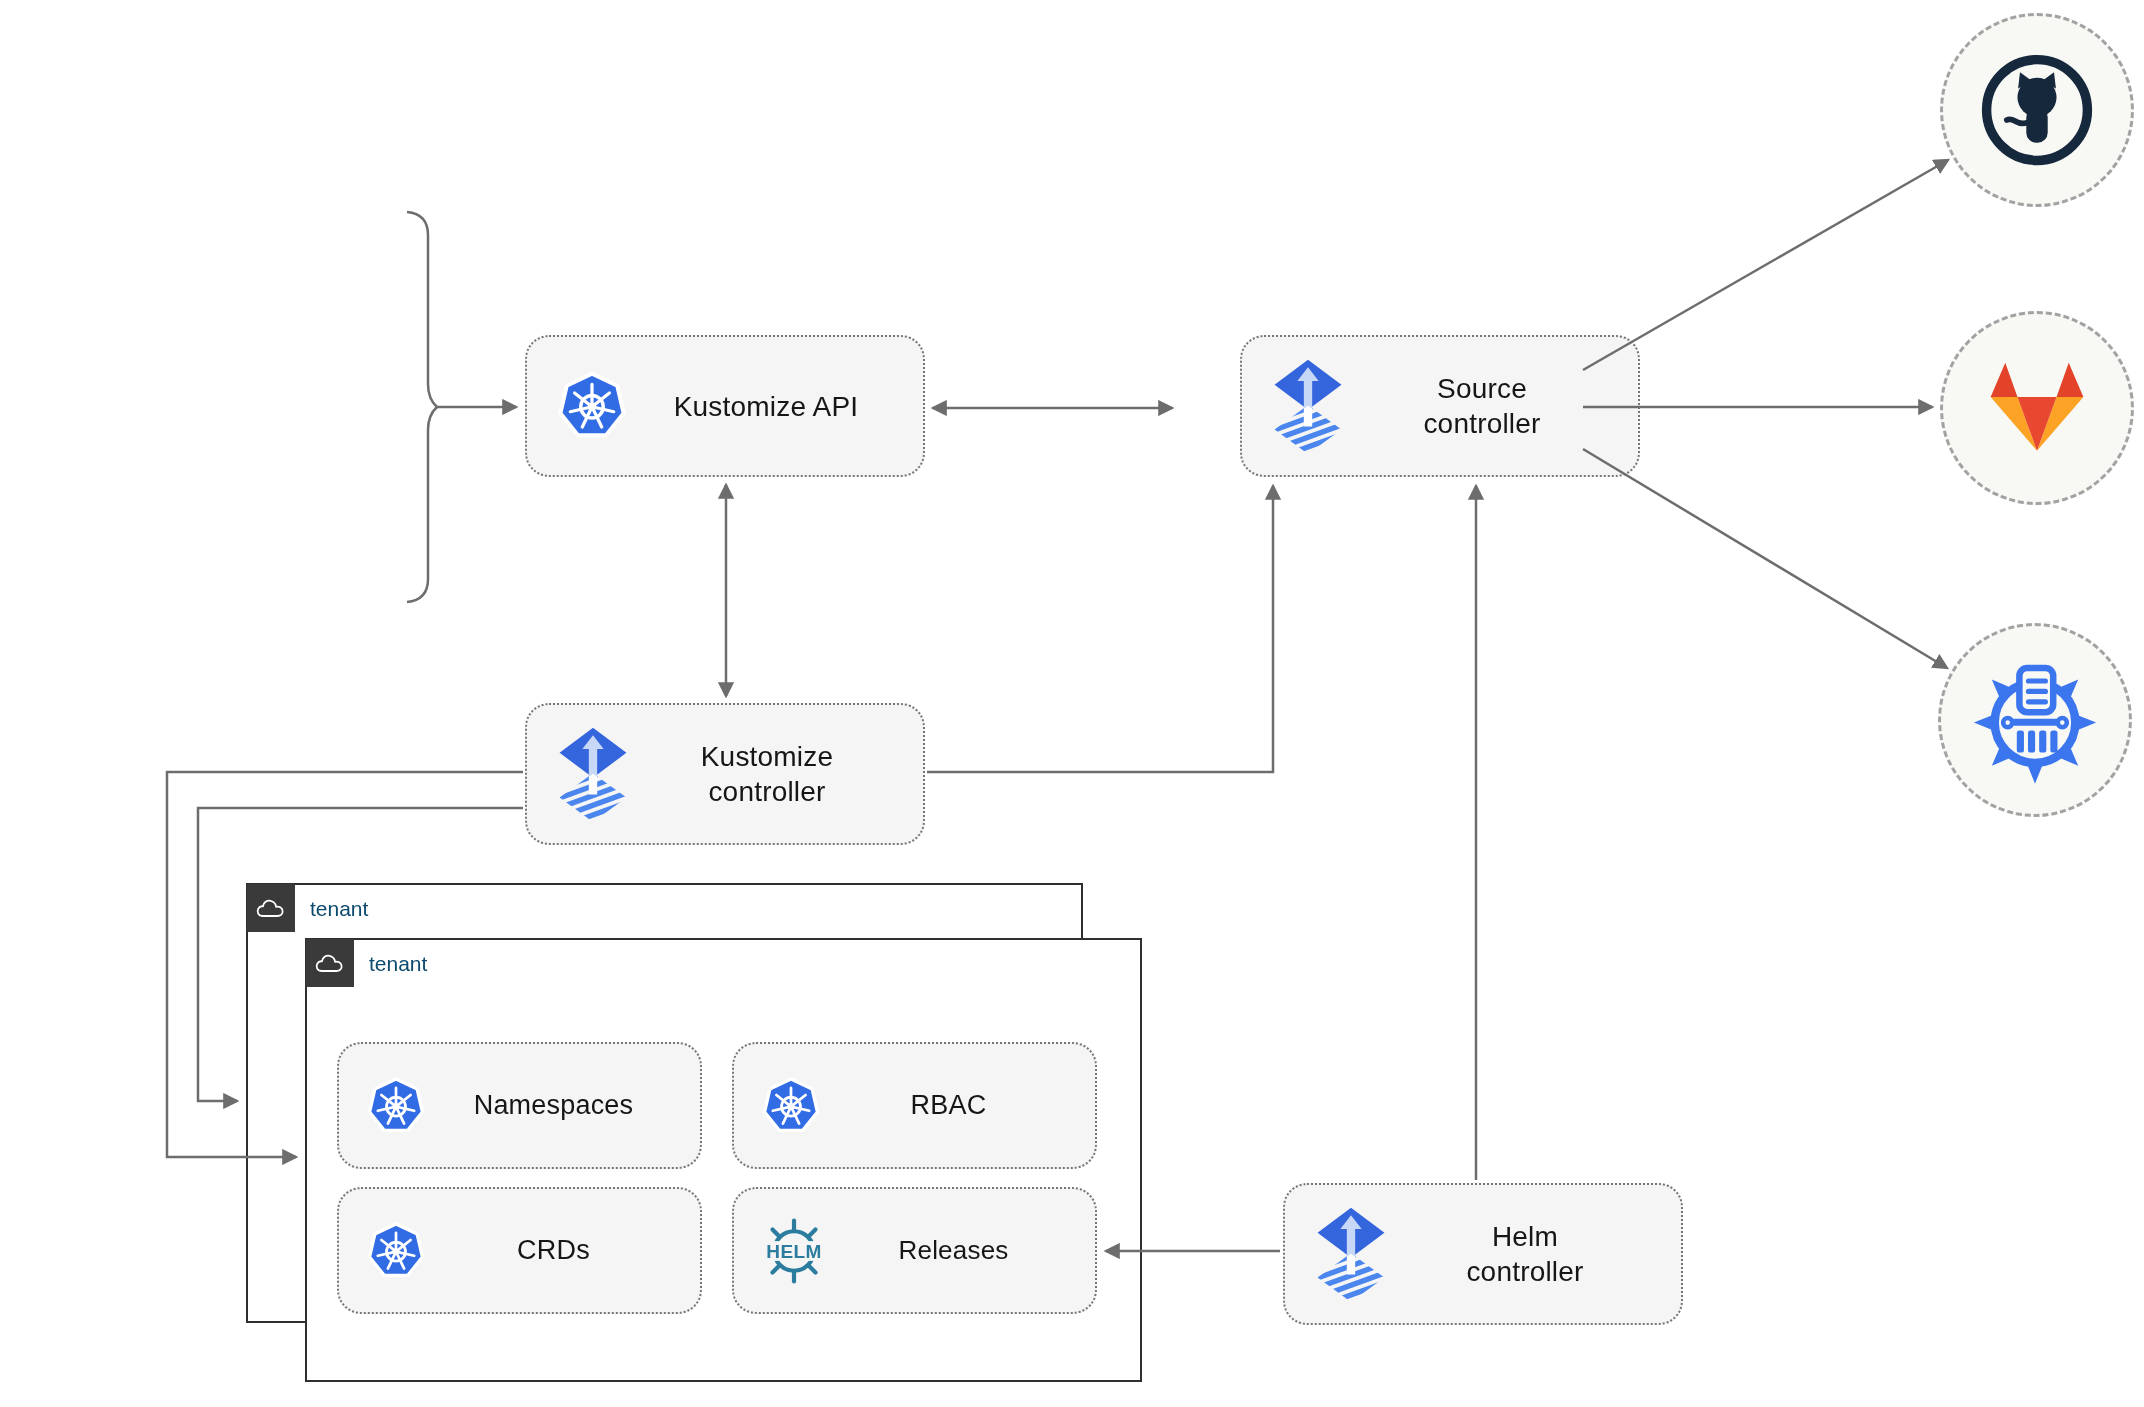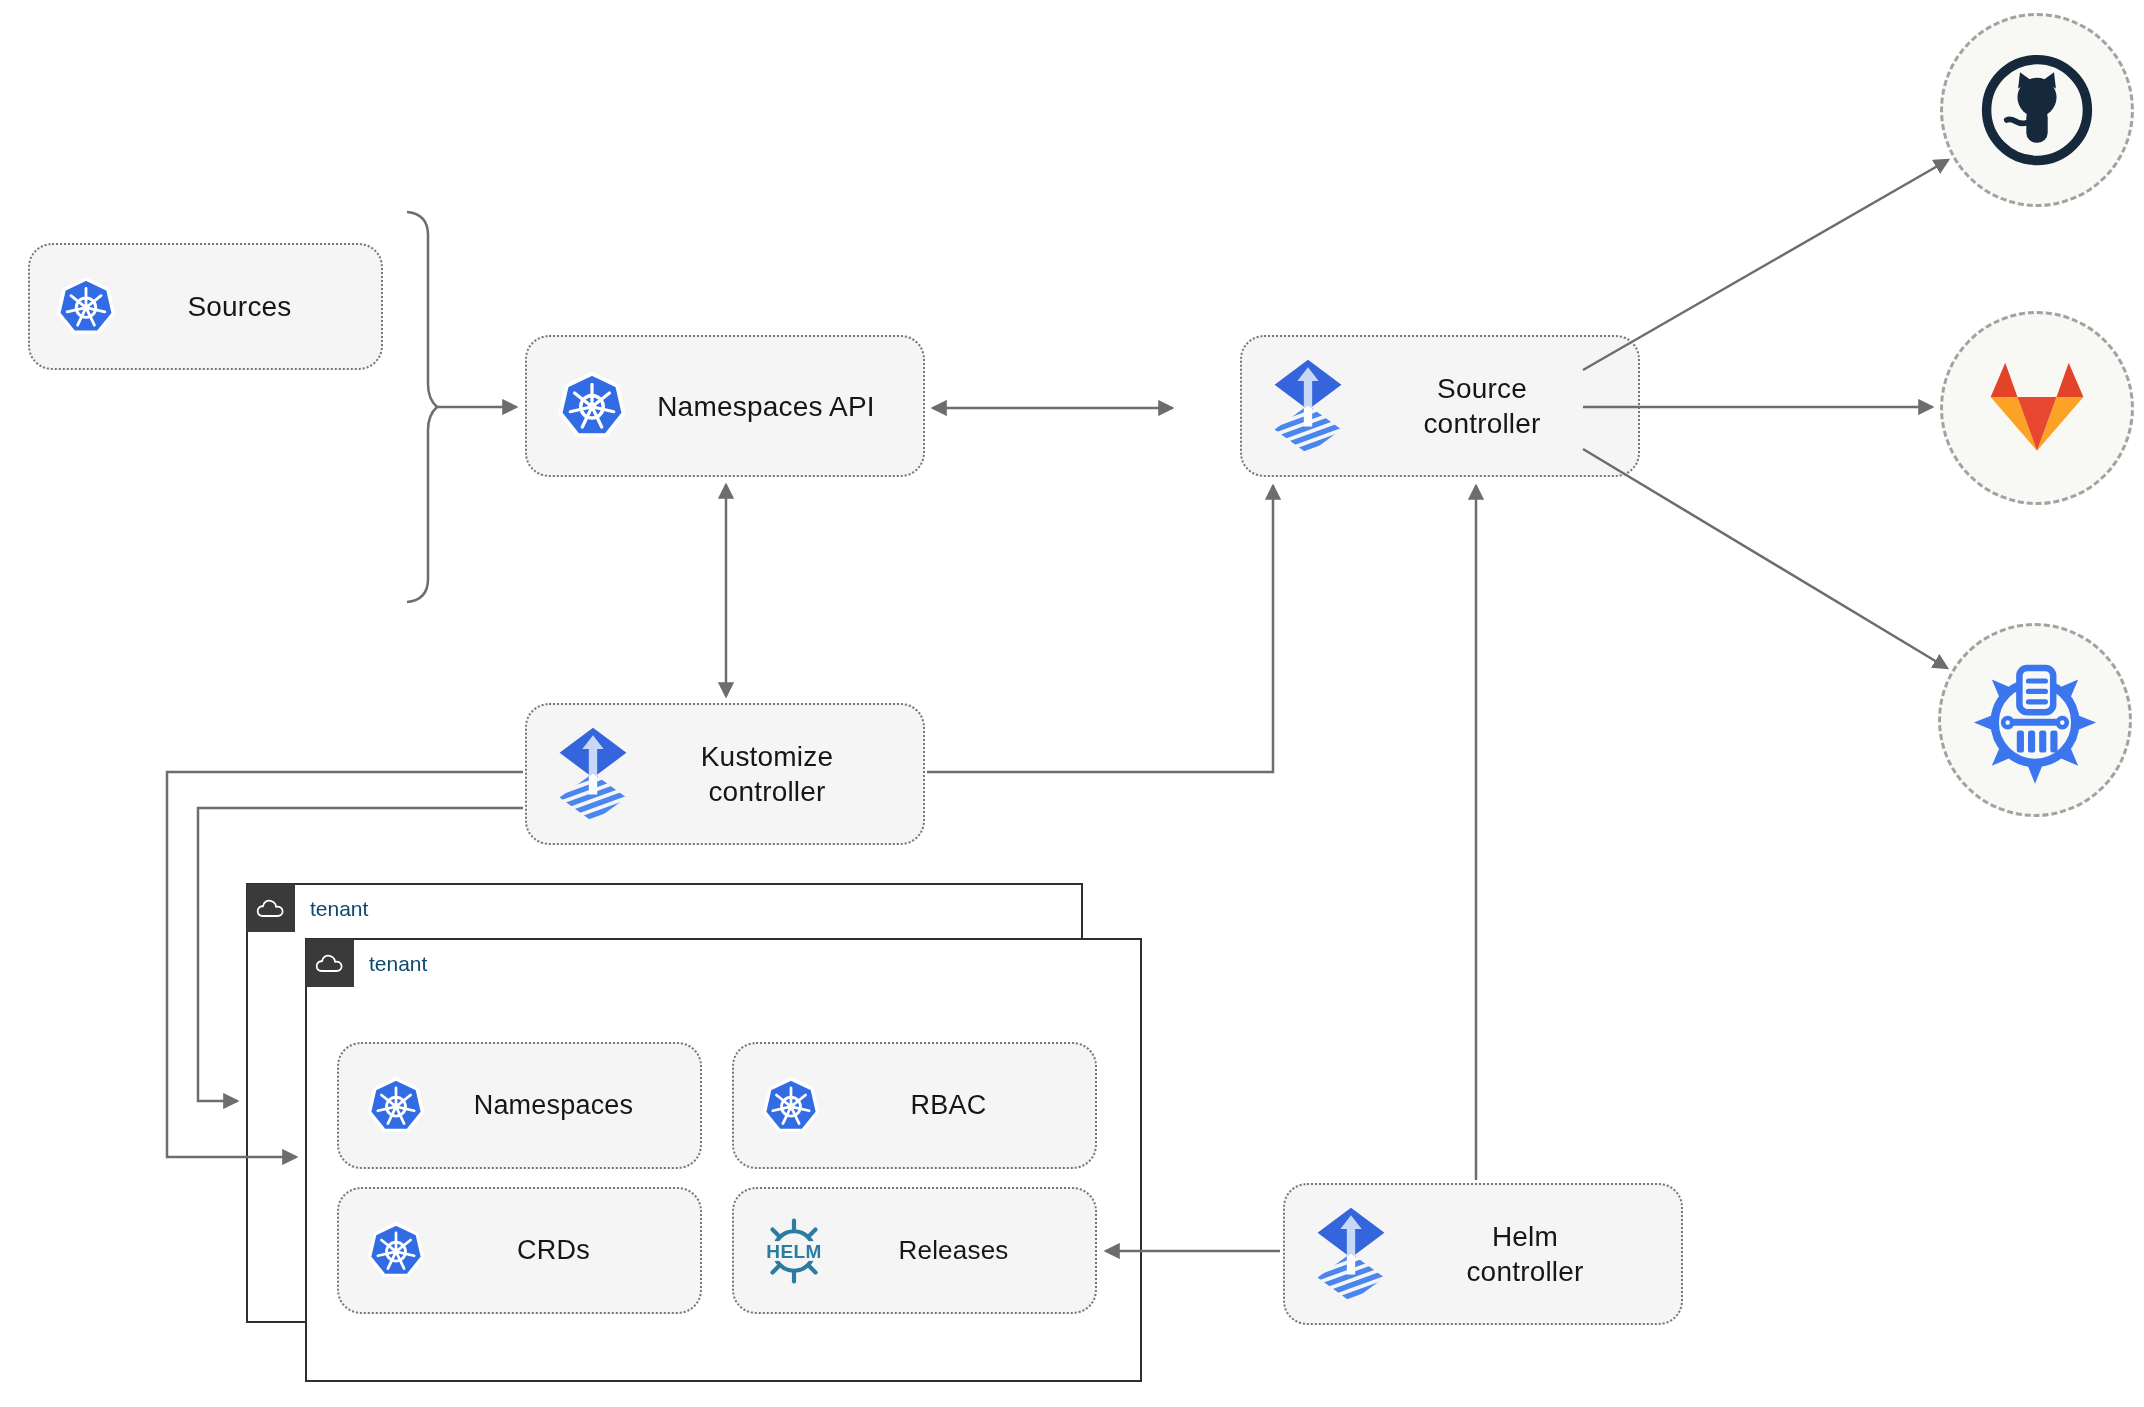--- a/index.html
+++ b/index.html
@@ -140,37 +140,29 @@
             <line x1="30.2" y1="69.8" x2="21.7" y2="78.3"></line>
           </g>
           <rect x="8" y="37" width="84" height="26" fill="#f5f5f5"></rect>
           <text class="helm-text" x="50" y="59" text-anchor="middle" font-size="25" fill="#2b7c9e">HELM</text>
         </svg>
       </span>
       <span class="label" style="font-size:26px;">Releases</span>
     </div>
   </div>
 
-  <div class="node" style="left:28px;top:243px;width:355px;height:127px;">
-    <span class="icon" style="margin-left:24px;">
-      <svg width="64" height="64" viewBox="0 0 48 48">
-          <use href="#k8s"></use>
-        </svg>
-    </span>
-    <span class="label">Sources</span>
-  </div>
 
 
   <div class="node" style="left:525px;top:335px;width:400px;height:142px;">
     <span class="icon">
       <svg width="74" height="74" viewBox="0 0 48 48">
           <use href="#k8s"></use>
         </svg>
     </span>
-    <span class="label">Namespaces API</span>
+    <span class="label">Kustomize API</span>
   </div>
 
   <div class="node" style="left:1240px;top:335px;width:400px;height:142px;">
     <span class="icon">
       <svg width="76" height="96" viewBox="0 0 100 126">
           <use href="#flux"></use>
         </svg>
     </span>
     <span class="label">Source
 controller</span>

